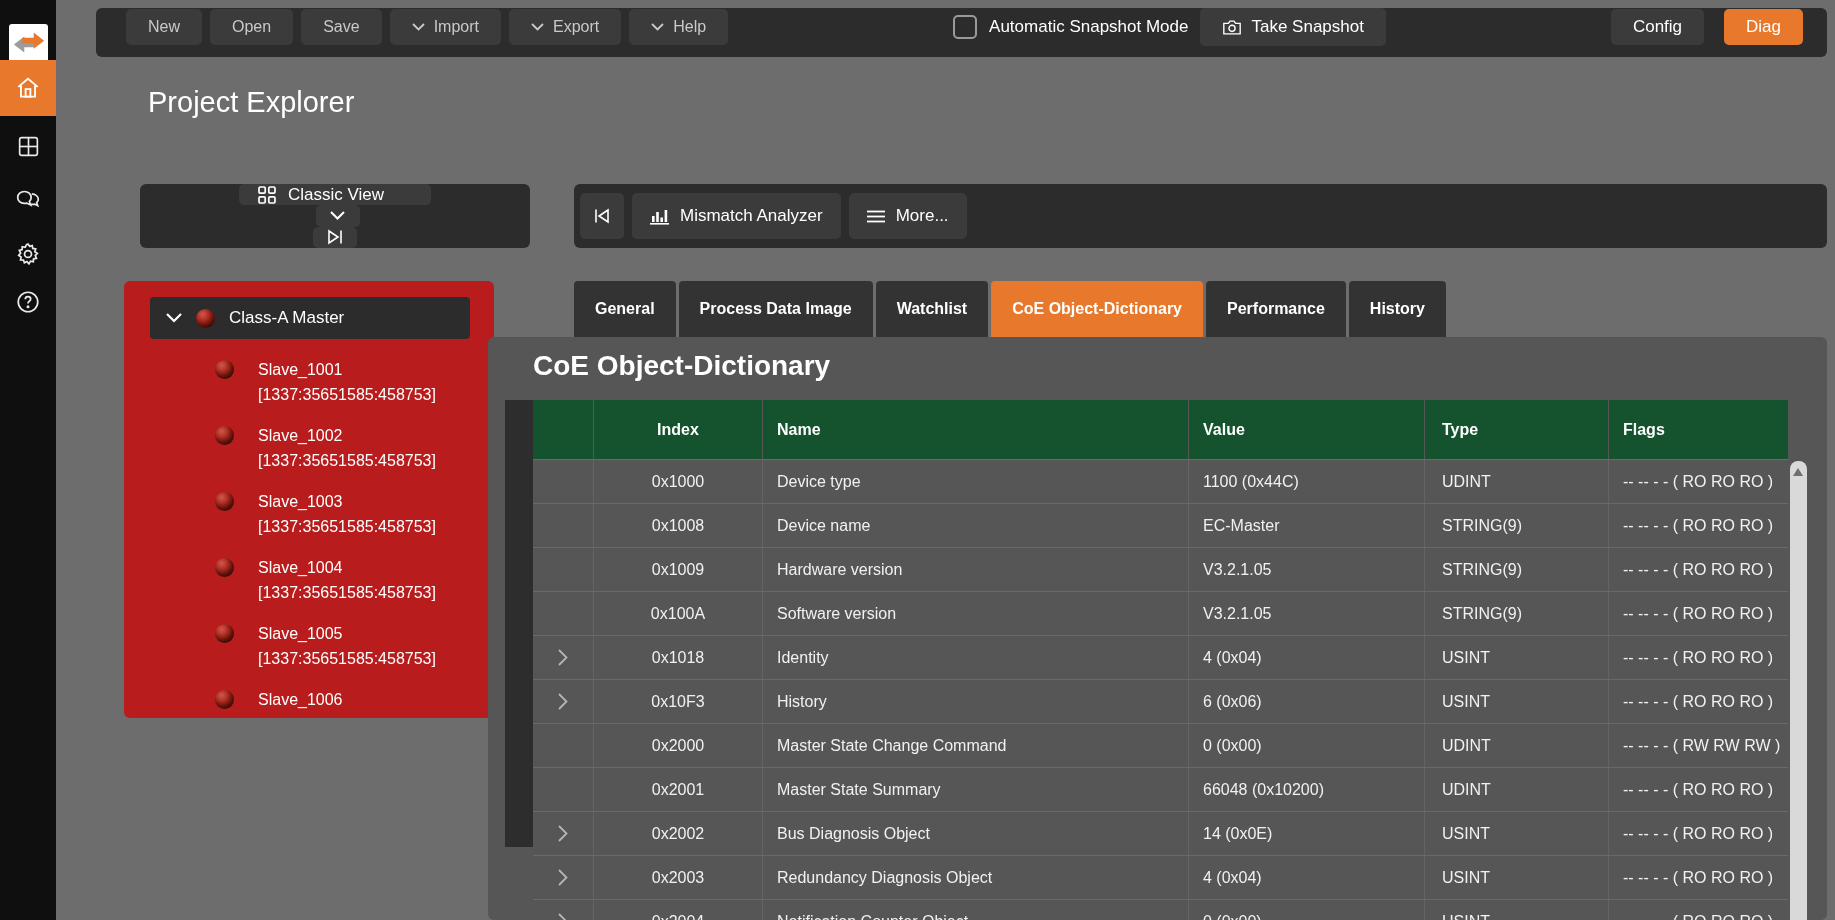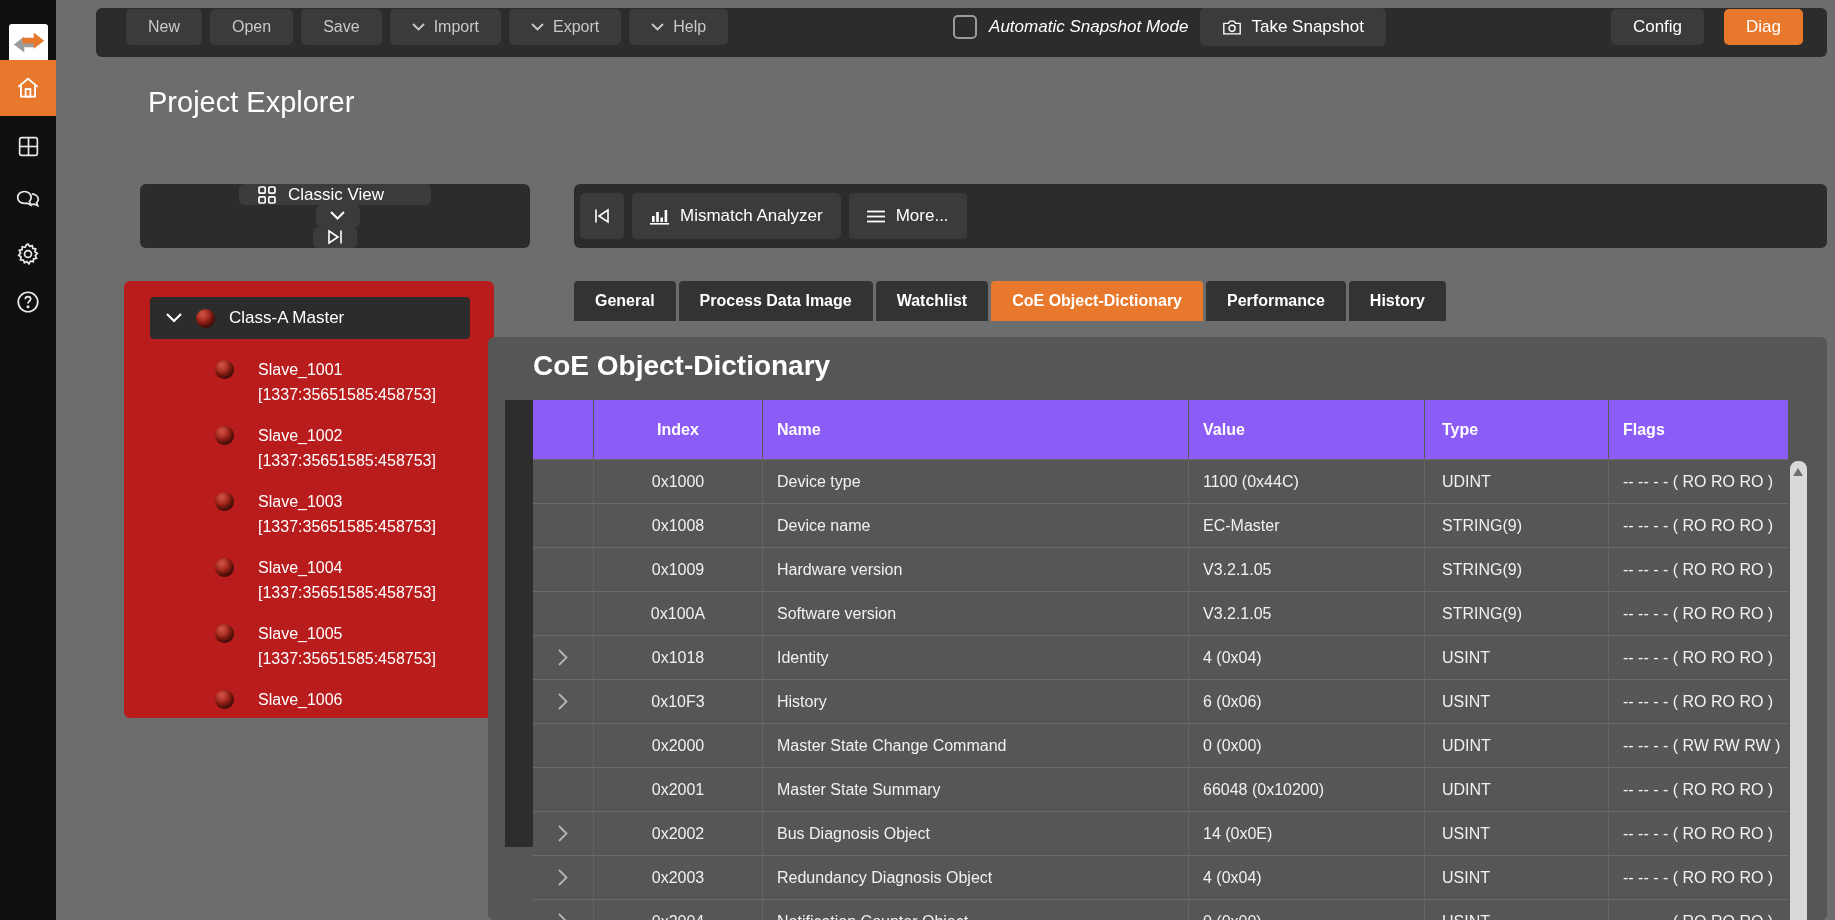--- a/index.html
+++ b/index.html
@@ -14,21 +14,21 @@
 
   
   .topbar{position:absolute;left:96px;top:8px;width:1731px;height:49px;background:#2c2c2c;border-radius:6px;display:flex;align-items:center;padding:0 24px 12px 30px;}
   .tb-group{display:flex;align-items:center;gap:8px;}
   .btn{height:36px;background:#3b3b3b;border:none;border-radius:5px;color:#c9c9c9;font-size:16px;padding:0 22px;display:flex;align-items:center;gap:9px;cursor:pointer;white-space:nowrap;}
   .btn.light{color:#fff;}
   .btn.orange{background:#e8782c;color:#fff;}
   .spacer{flex:1;}
   .chk-row{display:flex;align-items:center;gap:12px;}
   .checkbox{width:24px;height:24px;border:2px solid #9a9a9a;border-radius:5px;background:transparent;}
-  .chk-label{color:#fff;font-size:17px;white-space:nowrap;font-style:italic;}
+  .chk-label{color:#fff;font-size:17px;white-space:nowrap;}
 
   
   .page-title{position:absolute;left:148px;top:86px;color:#fff;font-size:29px;font-weight:400;}
 
   
   .explorer-toolbar{position:absolute;left:140px;top:184px;width:390px;height:64px;background:#2c2c2c;border-radius:6px;display:flex;align-items:center;padding:0 9px;flex-direction:column;}
   .analyzer-toolbar{position:absolute;left:574px;top:184px;width:1253px;height:64px;background:#2c2c2c;border-radius:6px;display:flex;align-items:center;padding:0 6px;gap:8px;}
   .tbtn{height:46px;background:#3b3b3b;border:none;border-radius:5px;color:#fff;font-size:17px;padding:0 18px;display:flex;align-items:center;gap:11px;cursor:pointer;white-space:nowrap;}
   .tbtn.sq{width:44px;padding:0;justify-content:center;}
 
@@ -38,30 +38,30 @@
   .tree-items{position:absolute;left:0;top:76px;width:100%;}
   .tree-slave{display:flex;align-items:flex-start;gap:24px;padding:0 10px 16px 91px;cursor:pointer;}
   .slave-lines{color:#fff;font-size:16px;line-height:25px;}
   .ball{width:19px;height:19px;border-radius:50%;flex:0 0 19px;
         background:radial-gradient(circle at 35% 28%, #d4564a 0%, #9c2217 45%, #4d0d07 100%);
         box-shadow:inset -2px -3px 4px rgba(0,0,0,.45);}
   .ball.mt{margin-top:3px;}
 
   
   .tabs{position:absolute;left:574px;top:281px;height:56px;display:flex;gap:3px;z-index:3;}
-  .tab{height:40px;background:#333;border-radius:4px 4px 0 0;color:#fff;font-size:16px;font-weight:700;display:flex;align-items:center;padding:0 21px;cursor:pointer;white-space:nowrap;}
+  .tab{height:56px;background:#333;border-radius:4px 4px 0 0;color:#fff;font-size:16px;font-weight:700;display:flex;align-items:center;padding:0 21px;cursor:pointer;white-space:nowrap;}
   .tab.active{background:#e8782c;}
 
   
   .content{position:absolute;left:488px;top:337px;width:1339px;height:583px;background:#565656;border-radius:6px;overflow:hidden;}
   .coe-title{position:absolute;left:45px;top:13px;color:#fff;font-size:28px;font-weight:700;}
   .gutter{position:absolute;left:17px;top:63px;width:28px;height:447px;background:#2d2d2d;}
 
   .grid{position:absolute;left:45px;top:63px;width:1255px;}
-  .gh{display:flex;background:#8b5cf6;height:59px;align-items:center;color:#fff;font-weight:700;font-size:16px;}
+  .gh{display:flex;background:#14532d;height:59px;align-items:center;color:#fff;font-weight:700;font-size:16px;}
   .gr{display:flex;height:44px;align-items:center;color:#f1f1f1;font-size:16px;border-top:1px solid #6a6a6a;cursor:default;}
   .cell{height:100%;display:flex;align-items:center;padding-left:14px;overflow:hidden;white-space:nowrap;}
   .gh .cell{border-left:1px solid #585858;}
   .gr .cell{border-left:1px solid #646464;}
   .cell:first-child{border-left:none!important;}
   .c-exp{width:60px;justify-content:center;padding-left:0;}
   .c-index{width:169px;justify-content:center;padding-left:0;}
   .c-name{width:426px;}
   .c-value{width:236px;}
   .c-type{width:184px;padding-left:17px;}

